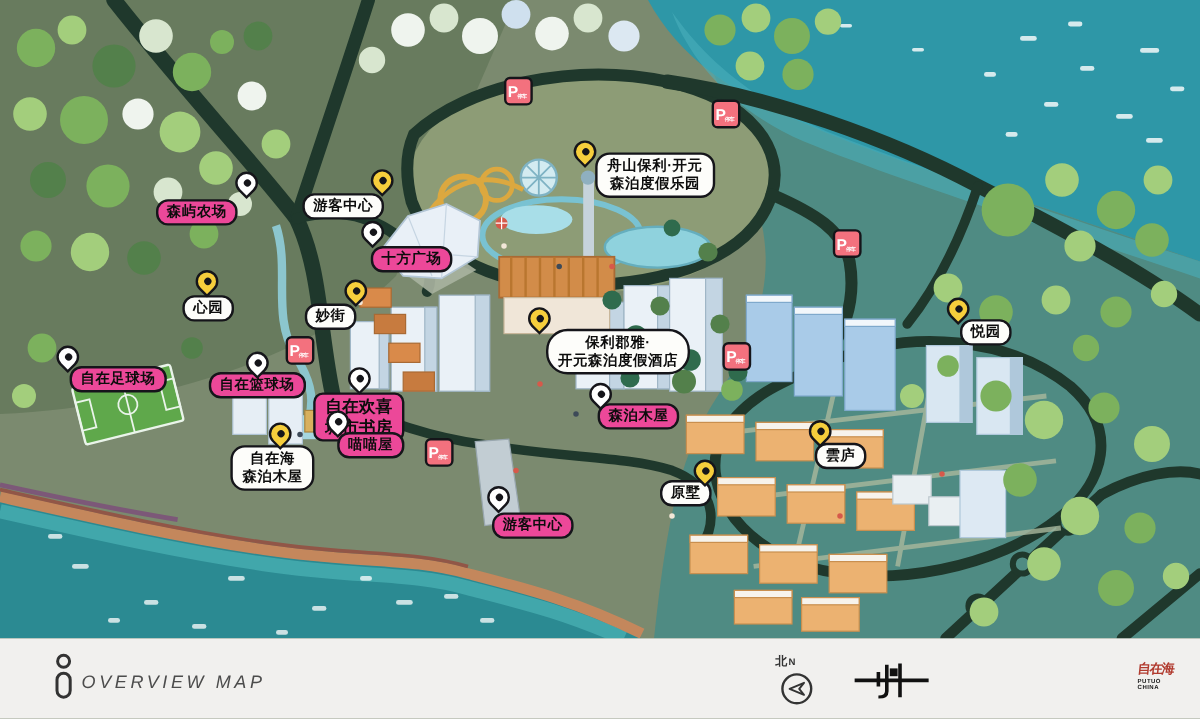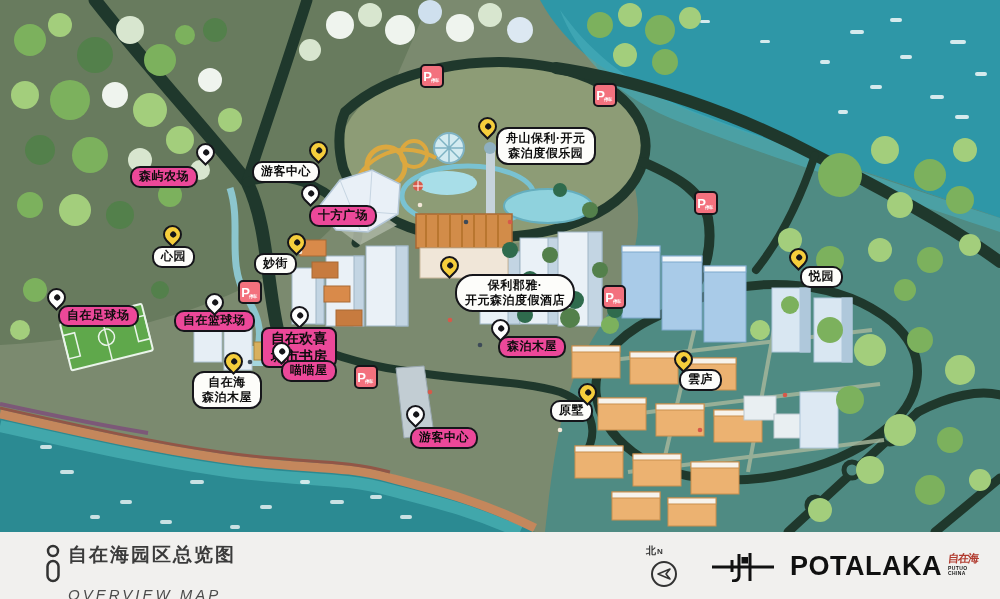--- a/index.html
+++ b/index.html
@@ -450,39 +450,37 @@
         <i>停车</i>
       </div>
   </div>
 
   <div class="footer">
     <svg class="f-icon" style="position:absolute;left:44px;top:12px;" width="18" height="40">
       <circle cx="9" cy="7" r="5" fill="none" stroke="#333" stroke-width="2.5"></circle>
       <rect x="3.5" y="17" width="11" height="20" rx="5.5" fill="none" stroke="#333" stroke-width="2.5"></rect>
     </svg>
     <div class="f-titles">
-      <div class="f-cn">自在海园区总览图</div>
       <div class="f-en">OVERVIEW MAP</div>
     </div>
 
     <div class="compass">
       <div class="nlbl"><span>北</span><span style="font-size:8px;">N</span></div>
       <div class="circ">
         <svg width="16" height="14">
           <path d="M14,2 L2,7 L14,12 L10,7 Z" fill="none" stroke="#333" stroke-width="1.6" stroke-linejoin="round"></path>
         </svg>
       </div>
     </div>
 
     <svg class="brandmark" width="62" height="30">
       <path d="M0,15 H62" stroke="#111" stroke-width="3"></path>
       <path d="M27,2 L27,24 Q27,29 20,29" stroke="#111" stroke-width="3" fill="none"></path>
       <path d="M38,1 V29" stroke="#111" stroke-width="3"></path>
       <rect x="29.5" y="5" width="6.5" height="6.5" fill="#111"></rect>
       <path d="M20,8 V20" stroke="#111" stroke-width="3"></path>
     </svg>
-    <div class="brandword">POTALAKA</div>
     <div class="seal">
       <div class="cn">自在海</div>
       <div class="en"><span>PUTUO</span><br><span>CHINA</span></div>
     </div>
   </div>
 </div>
 
 </body></html>

